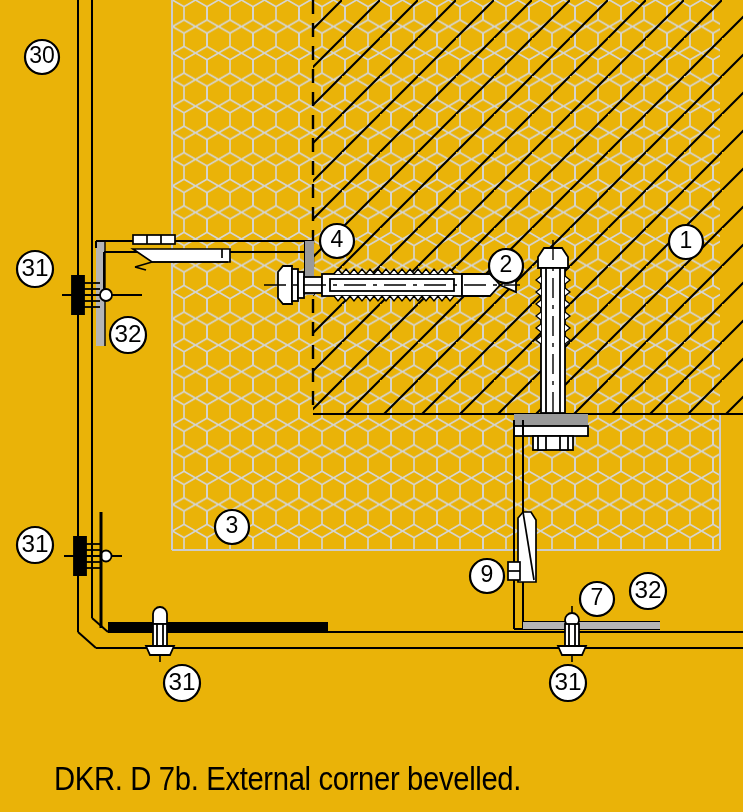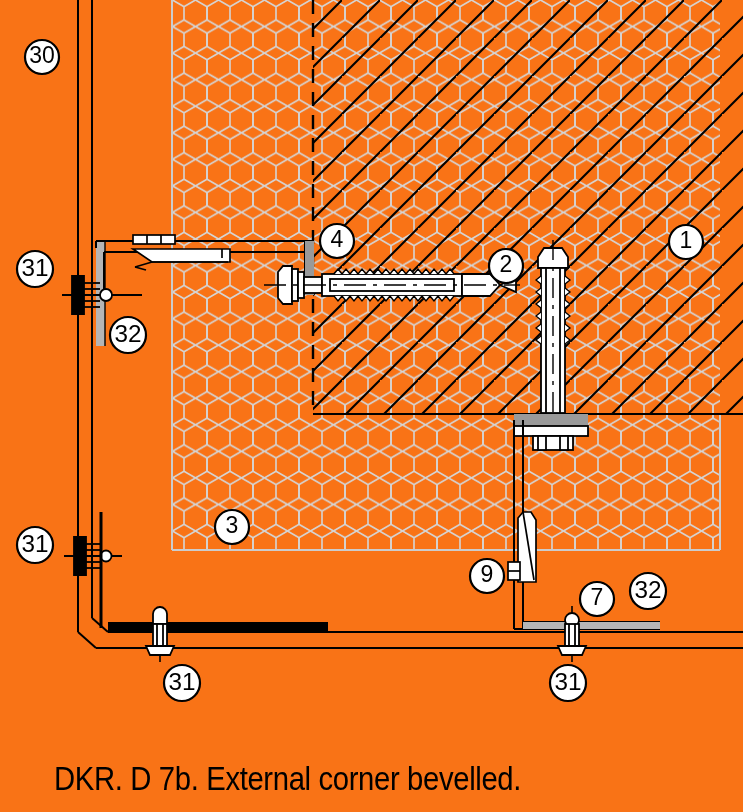--- a/index.html
+++ b/index.html
@@ -1,17 +1,17 @@
 <!DOCTYPE html>
 <html><head>
 <meta charset="utf-8">
 <style>
   html,body{margin:0;padding:0;background:#ffffff;}
   body{width:743px;height:812px;font-family:"Liberation Sans",sans-serif;overflow:hidden;}
-  #sheet{position:relative;width:743px;height:812px;background:#f97316;}
+  #sheet{position:relative;width:743px;height:812px;background:#eab308;}
   #drawing{position:absolute;left:0;top:0;width:743px;height:745px;}
   #caption{position:absolute;left:16px;top:745px;width:743px;height:67px;
            display:flex;align-items:center;justify-content:flex-start;}
   #caption span{font-family:"Liberation Sans",sans-serif;font-size:34px;
                 letter-spacing:-0.4px;color:#000;white-space:nowrap;
                 transform:scaleX(0.86);transform-origin:center;}
 </style>
 </head>
 <body>
 

